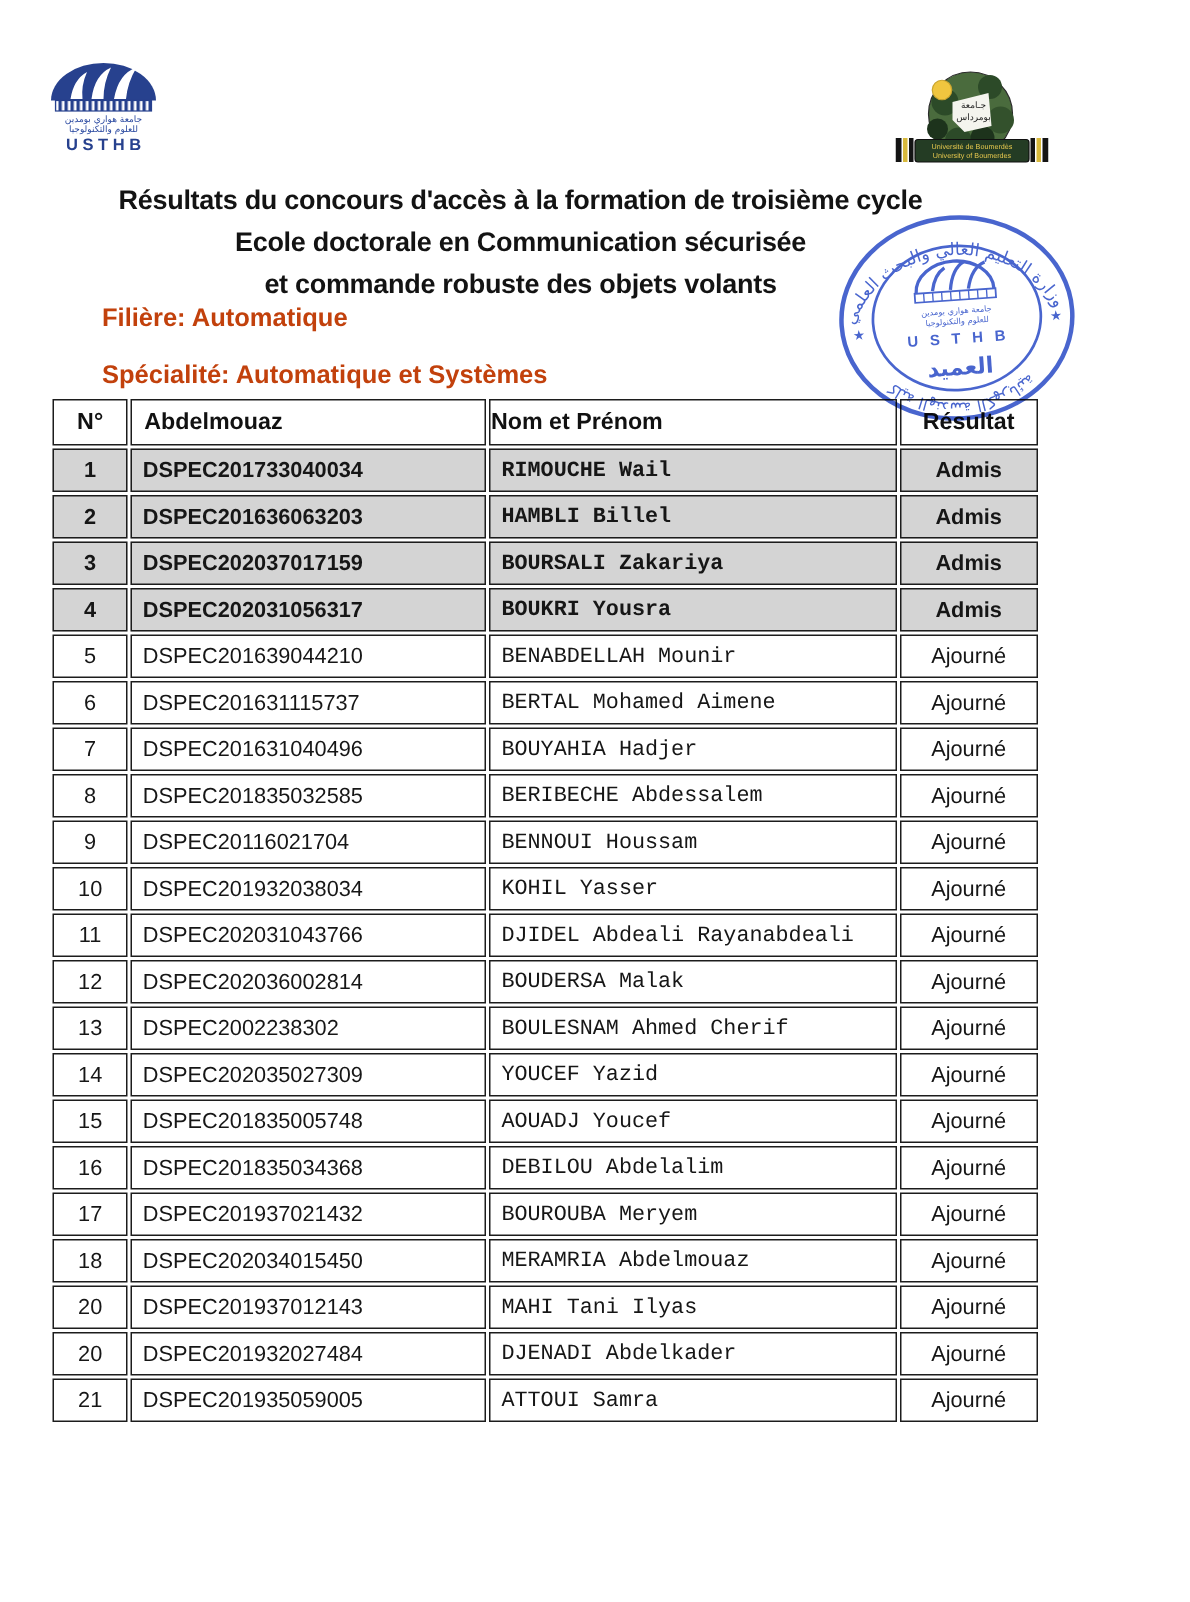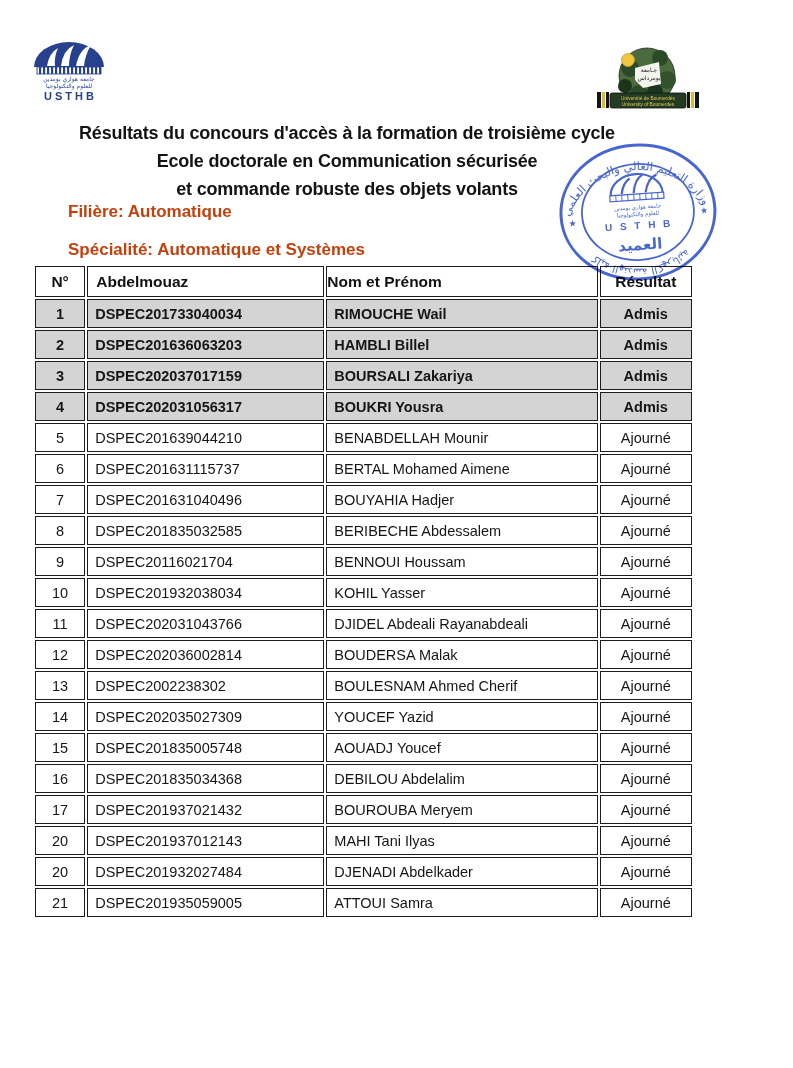--- a/index.html
+++ b/index.html
@@ -24,21 +24,21 @@
   table.results th, table.results td {
       border:1.5px solid #1c1c1c; background:#ffffff; overflow:hidden; white-space:nowrap; }
   table.results th { height:31px; font-size:15.5px; font-weight:bold; color:#111; }
   table.results td { height:29px; font-size:14.5px; color:#161616; }
   th.h-n   { text-align:center; }
   th.h-mat { text-align:left; padding-left:8px; }
   th.h-nom { text-align:left; }
   th.h-res { text-align:center; }
   td.td-n   { text-align:center; }
   td.td-mat { text-align:left; padding-left:7px; }
-  td.td-name{ text-align:left; padding-left:7px; }
+  td.td-name{ text-align:left; padding-left:7px;font-family:Liberation Mono, monospace; }
   td.td-res { text-align:center; }
   tr.admitted td { background:#d4d4d4; font-weight:bold; }
 
   
   .stamp { position:absolute; left:549px; top:136px; width:178px; height:154px;
            z-index:10; opacity:.87; mix-blend-mode:multiply; pointer-events:none; }
   .ar { font-family:"DejaVu Sans", sans-serif; }
 </style>
 </head>
 <body>
@@ -209,20 +209,26 @@
       <tr>
         <td class="td-n">16</td>
         <td class="td-mat">DSPEC201835034368</td>
         <td class="td-name">DEBILOU Abdelalim</td>
         <td class="td-res">Ajourné</td>
       </tr>
       <tr>
         <td class="td-n">17</td>
         <td class="td-mat">DSPEC201937021432</td>
         <td class="td-name">BOUROUBA Meryem</td>
+        <td class="td-res">Ajourné</td>
+      </tr>
+      <tr>
+        <td class="td-n">18</td>
+        <td class="td-mat">DSPEC202034015450</td>
+        <td class="td-name">MERAMRIA Abdelmouaz</td>
         <td class="td-res">Ajourné</td>
       </tr>
       <tr>
         <td class="td-n">20</td>
         <td class="td-mat">DSPEC201937012143</td>
         <td class="td-name">MAHI Tani Ilyas</td>
         <td class="td-res">Ajourné</td>
       </tr>
       <tr>
         <td class="td-n">20</td>

